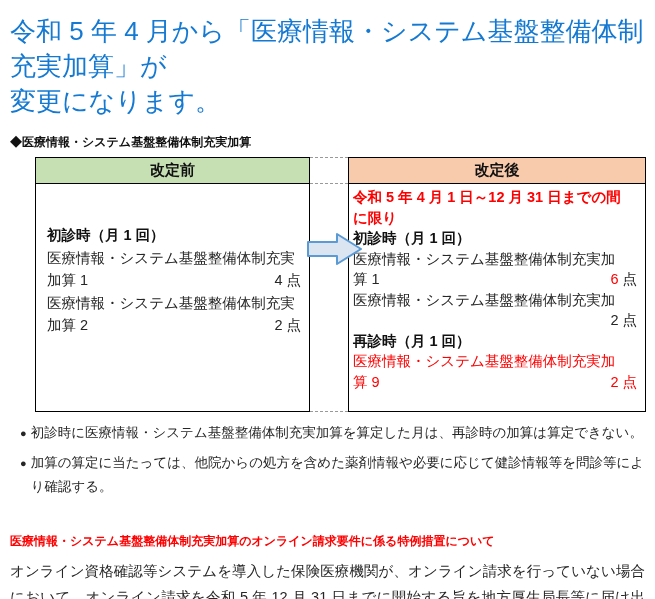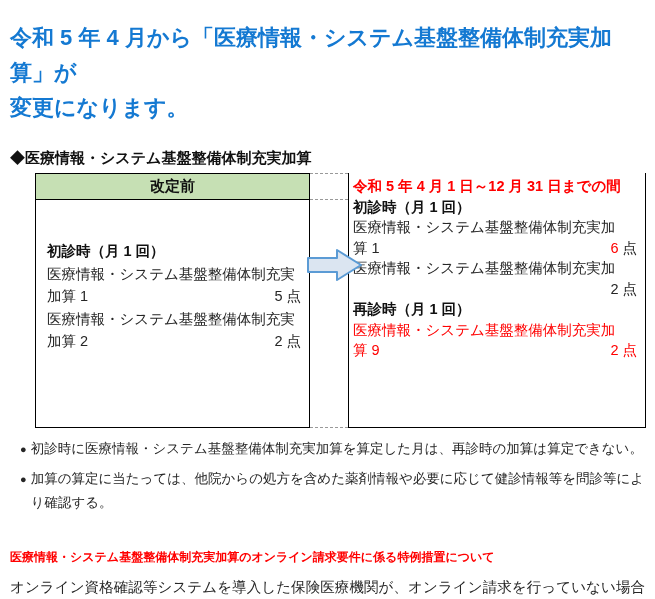--- a/index.html
+++ b/index.html
@@ -9,22 +9,22 @@
     --after-header-bg:#F8CBAD;
     --arrow-fill:#DBE5F1;
     --arrow-border:#5B9BD5;
   }
   *{box-sizing:border-box;}
   html,body{margin:0;padding:0;}
   body{
     width:655px;height:599px;overflow:hidden;background:#fff;
     font-family:"Liberation Sans",sans-serif;color:#262626;
   }
-  .title{margin:20px 10px 0 10px;color:var(--title-blue);font-size:22px;font-weight:bold;line-height:35px;}
-  .section-heading{margin:24px 10px 0 10px;font-size:15px;font-weight:bold;color:#111;line-height:18px;}
+  .title{margin:14px 10px 0 10px;color:var(--title-blue);font-size:26px;font-weight:normal;line-height:35px;}
+  .section-heading{margin:14px 10px 0 10px;font-size:12px;font-weight:bold;color:#111;line-height:18px;}
 
   .comparison{position:relative;display:flex;margin:6px 9px 0 35px;height:255px;}
   .col-before{width:275px;display:flex;flex-direction:column;justify-content:space-between;}
   .col-gap{width:38px;display:flex;flex-direction:column;}
   .col-after{flex:1;display:flex;flex-direction:column;}
   .panel-header{
     border:1.5px solid #000;height:27px;flex:0 0 27px;display:flex;align-items:center;justify-content:center;
     font-size:15px;font-weight:bold;color:#111;
   }
   .col-before .panel-header{background:var(--before-header-bg);}
@@ -66,38 +66,40 @@
 
 <div class="comparison">
 
   <div class="col-before">
     <div class="panel-header">改定前</div>
     <div class="panel-body before-body">
       <div class="visit-type">初診時（月 1 回）</div>
       <div>医療情報・システム基盤整備体制充実</div>
       <div class="pts-line">
         <span>加算 1</span>
-        <span>5 点</span>
+        <span>4 点</span>
       </div>
       <div>医療情報・システム基盤整備体制充実</div>
       <div class="pts-line">
         <span>加算 2</span>
         <span>2 点</span>
       </div>
     </div>
   </div>
 
   <div class="col-gap">
     <div class="gap-top"></div>
     <div class="gap-rest"></div>
   </div>
 
   <div class="col-after">
+    <div class="panel-header">改定後</div>
     <div class="panel-body after-body">
       <div class="notice">令和 5 年 4 月 1 日～12 月 31 日までの間</div>
+      <div class="notice">に限り</div>
       <div class="visit-type">初診時（月 1 回）</div>
       <div>医療情報・システム基盤整備体制充実加</div>
       <div class="pts-line">
         <span>算 1</span>
         <span><span class="red">6</span><span class="unit">点</span></span>
       </div>
       <div>医療情報・システム基盤整備体制充実加</div>
       <div class="pts-right">2 点</div>
       <div class="visit-type">再診時（月 1 回）</div>
       <div class="red">医療情報・システム基盤整備体制充実加</div>

